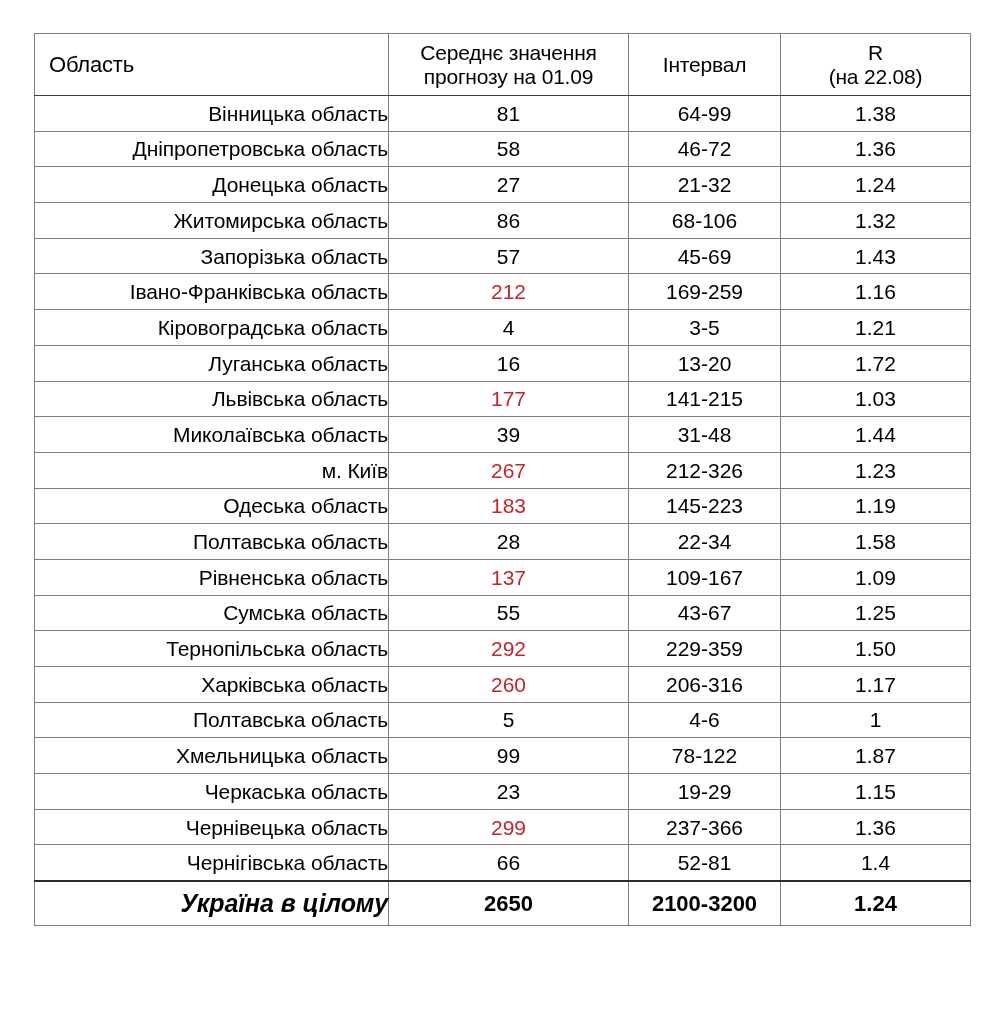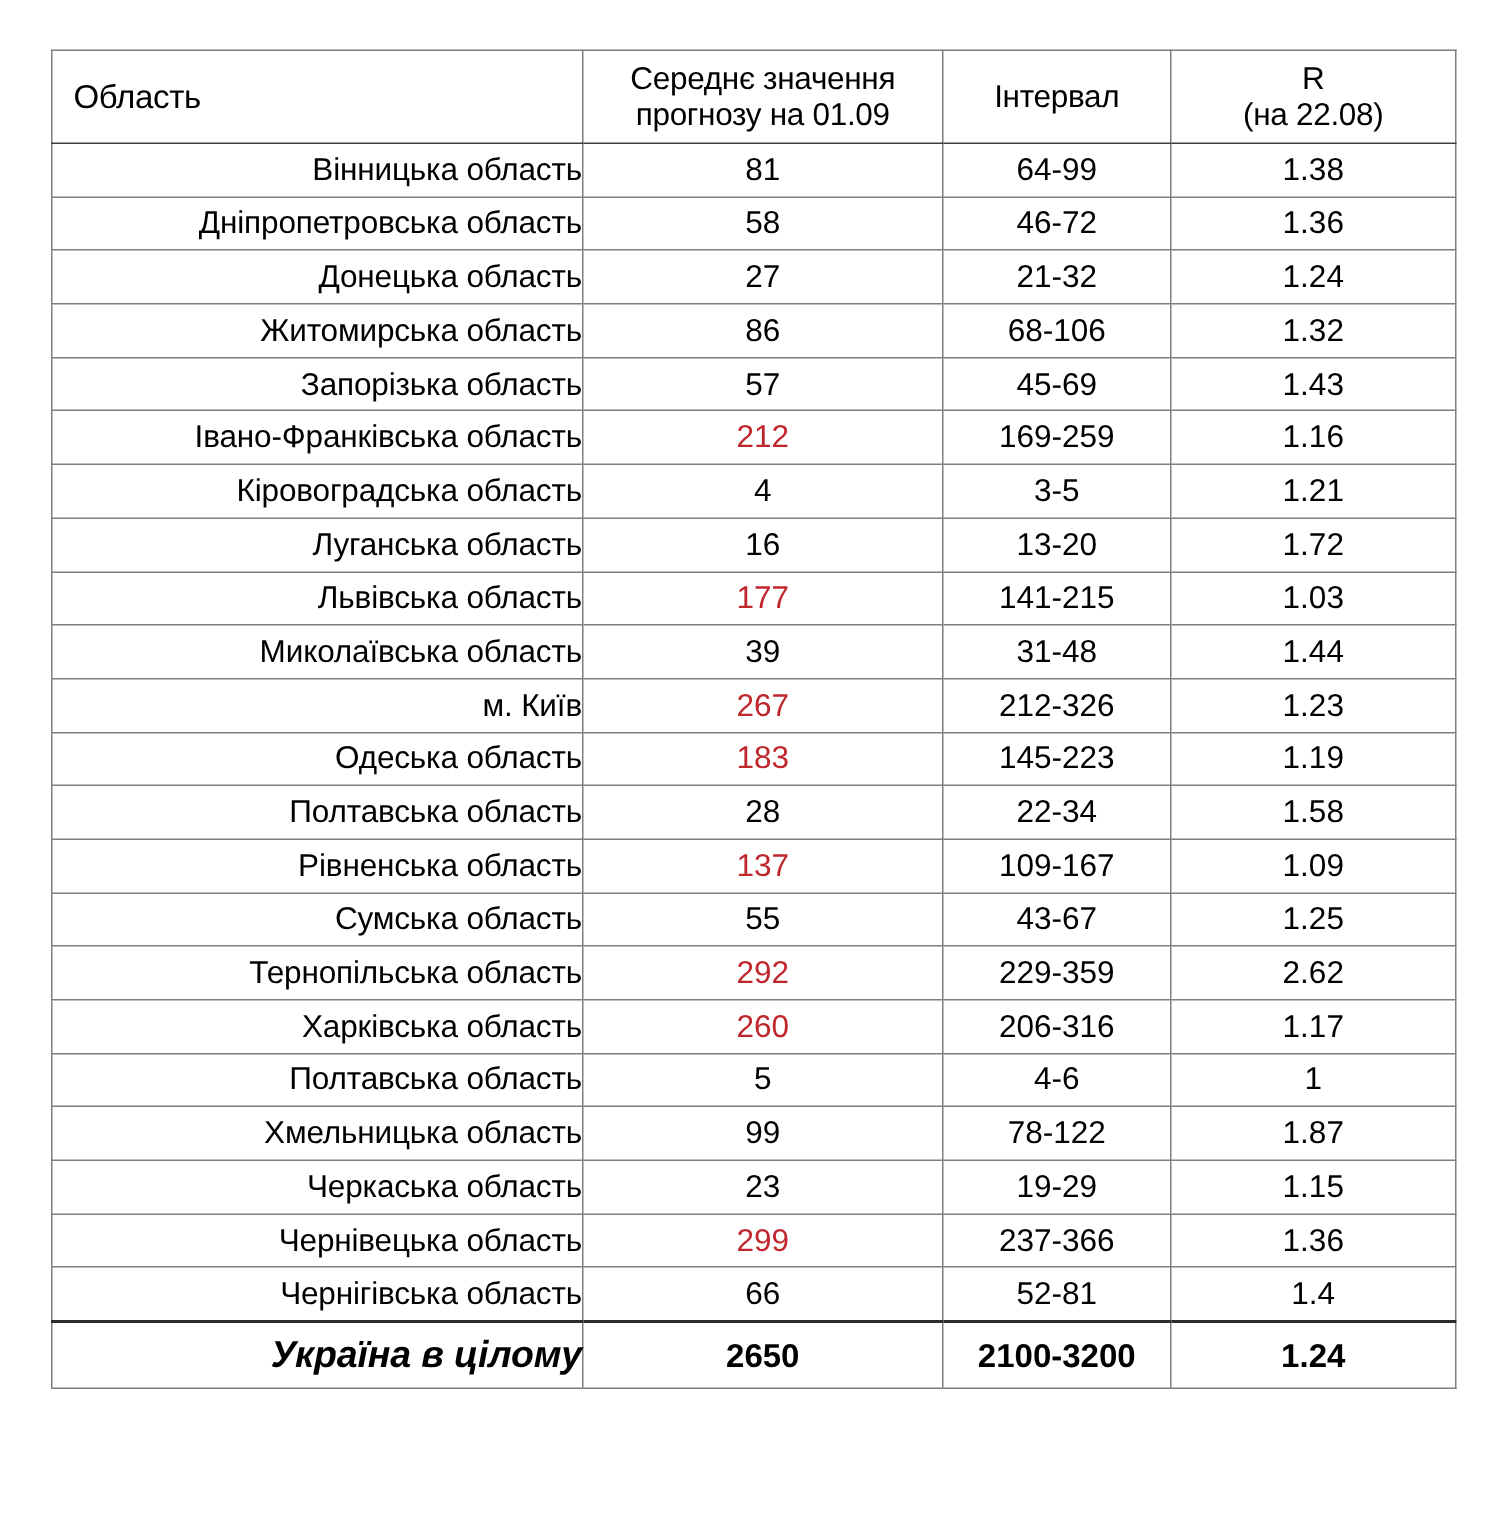--- a/index.html
+++ b/index.html
@@ -220,21 +220,21 @@
         <tr class="data-row">
           <td class="cell-region">Сумська область</td>
           <td class="cell-mean">55</td>
           <td class="cell-interval">43-67</td>
           <td class="cell-r">1.25</td>
         </tr>
         <tr class="data-row">
           <td class="cell-region">Тернопільська область</td>
           <td class="cell-mean highlight">292</td>
           <td class="cell-interval">229-359</td>
-          <td class="cell-r">2.62</td>
+          <td class="cell-r">1.50</td>
         </tr>
         <tr class="data-row">
           <td class="cell-region">Харківська область</td>
           <td class="cell-mean highlight">260</td>
           <td class="cell-interval">206-316</td>
           <td class="cell-r">1.17</td>
         </tr>
         <tr class="data-row">
           <td class="cell-region">Полтавська область</td>
           <td class="cell-mean">5</td>

